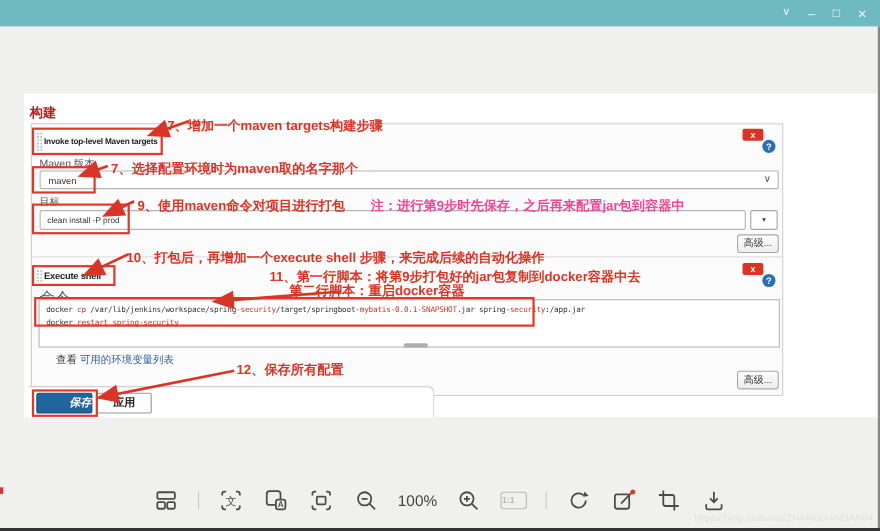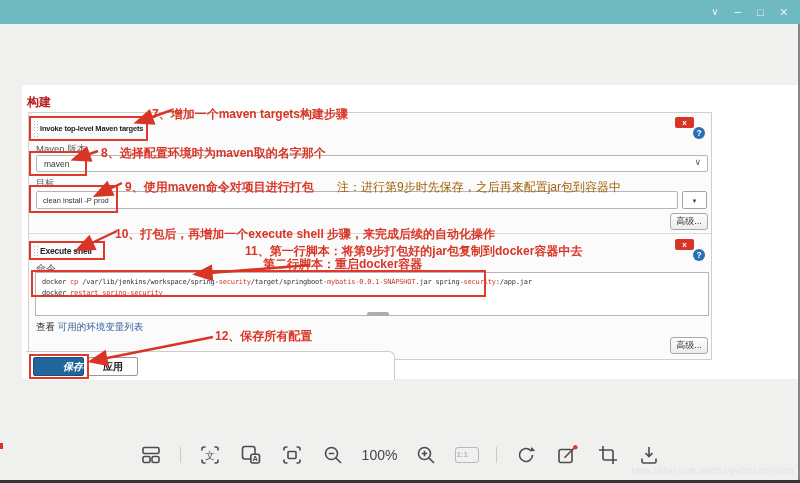--- a/index.html
+++ b/index.html
@@ -32,21 +32,21 @@
   .divider{position:absolute;left:7px;top:148px;width:682px;height:1px;background:#ddd;}
   .heading{font-size:12px;font-weight:bold;color:#b91c1c;}
   .redbox{position:absolute;border:2px solid #e0382a;box-sizing:border-box;z-index:30;pointer-events:none;}
   .stepbox{display:flex;align-items:stretch;background:#fbfbfb;z-index:31;}
   .dots{width:6px;margin:2px 1px 2px 2px;
     background-image:radial-gradient(#b9b9b9 0.8px,transparent 1px);
     background-size:3px 3px;}
   .steptitle{font-size:7.5px;font-weight:bold;color:#222;letter-spacing:-0.2px;
     display:flex;align-items:center;white-space:nowrap;}
   .ann{position:absolute;font-size:12px;font-weight:600;color:#d93526;white-space:nowrap;z-index:35;}
-  .ann-note{position:absolute;font-size:12px;font-weight:400;color:#a16207;white-space:nowrap;z-index:35;}
+  .ann-note{position:absolute;font-size:12px;font-weight:700;color:#ec4899;white-space:nowrap;z-index:35;}
   .flabel{position:absolute;font-size:9.5px;color:#555;white-space:nowrap;}
   .select{
     position:absolute;background:#fff;border:1px solid #b5b5b5;border-radius:2px;
     box-sizing:border-box;font-size:8.5px;color:#333;
     display:flex;align-items:center;padding-left:7px;}
   .select .chev{position:absolute;right:6px;top:1px;font-size:9px;color:#555;}
   .input{
     position:absolute;background:#fff;border:1px solid #b5b5b5;border-radius:2px;
     box-sizing:border-box;font-size:7.5px;color:#333;
     display:flex;align-items:center;padding-left:6px;white-space:nowrap;}
@@ -63,21 +63,21 @@
     color:#fff;font-weight:bold;font-size:8.5px;line-height:12px;text-align:center;z-index:20;}
   .shellbox{
     position:absolute;left:13px;top:187px;width:674px;height:44px;background:#fff;
     border:1px solid #b5b5b5;box-sizing:border-box;
     font-family:"DejaVu Sans Mono","Liberation Mono",monospace;
     font-size:7px;letter-spacing:-0.2px;line-height:11px;color:#333;
     padding:4px 6px;white-space:pre;overflow:hidden;}
   .cmd-red{color:#c8392a;}
   .resize-handle{position:absolute;left:345px;top:227px;width:22px;height:4px;
     background:#a9aeb3;border-radius:2px;}
-  .envrow{position:absolute;left:14px;top:236px;font-size:9.5px;white-space:nowrap;}
+  .envrow{position:absolute;left:29px;top:236px;font-size:9.5px;white-space:nowrap;}
   .envrow .pre{color:#333;}
   .envrow a{color:#2f5e9e;text-decoration:none;}
   .savebar{position:absolute;left:4px;top:266px;width:368px;height:28px;background:#fff;
     border-top:1px solid #ccc;border-right:1px solid #ccc;border-radius:0 6px 0 0;z-index:10;}
   .btn-save{position:absolute;left:11px;top:272px;width:51px;height:19px;background:#20659c;
     border:1px solid #18507c;border-radius:2px;color:#fff;font-size:10px;font-weight:bold;
     font-style:italic;text-align:right;line-height:18px;box-sizing:border-box;z-index:12;}
   .btn-apply{position:absolute;left:66px;top:272px;width:50px;height:19px;background:#fdfdfd;
     border:1px solid #999;border-radius:2px;color:#222;font-size:10px;font-weight:bold;
     text-align:center;line-height:18px;box-sizing:border-box;z-index:12;}
@@ -119,21 +119,21 @@
   <div class="help" style="left:671px;top:42px;">?</div>
 
   <div class="ann" style="left:130px;top:21px;">7、增加一个maven targets构建步骤</div>
 
   <div class="flabel" style="left:14px;top:58px;">Maven 版本</div>
   <div class="select" style="left:14px;top:70px;width:672px;height:17px;">
     <span>maven</span>
     <span class="chev">∨</span>
   </div>
   <div class="redbox" style="left:7px;top:66px;width:58px;height:25px;"></div>
-  <div class="ann" style="left:79px;top:60px;">8、选择配置环境时为maven取的名字那个</div>
+  <div class="ann" style="left:79px;top:60px;">7、选择配置环境时为maven取的名字那个</div>
 
   <div class="flabel" style="left:14px;top:92px;font-size:9px;">目标</div>
   <div class="input" style="left:14px;top:106px;width:642px;height:18px;">
     <span>clean install -P prod</span>
   </div>
   <div class="dropbtn" style="left:660px;top:106px;width:25px;height:18px;line-height:18px;">▼</div>
   <div class="redbox" style="left:7px;top:100px;width:89px;height:28px;"></div>
   <div class="ann" style="left:103px;top:94px;text-align:center;">9、使用maven命令对项目进行打包</div>
   <div class="ann-note" style="left:315px;top:94px;">注：进行第9步时先保存，之后再来配置jar包到容器中</div>
 
@@ -144,21 +144,21 @@
   <div class="redbox stepbox" style="left:7px;top:156px;width:76px;height:19px;">
     <div class="dots"></div>
     <div class="steptitle" style="font-size:8.5px;">Execute shell</div>
   </div>
   <div class="xbtn" style="left:653px;top:154px;">x</div>
   <div class="help" style="left:671px;top:164px;">?</div>
 
   <div class="ann" style="left:223px;top:158px;">11、第一行脚本：将第9步打包好的jar包复制到docker容器中去</div>
   <div class="ann" style="left:241px;top:171px;">第二行脚本：重启docker容器</div>
 
-  <div class="flabel" style="left:14px;top:177px;font-size:10px;">命令</div>
+  <div class="flabel" style="left:14px;top:177px;font-size:14px;">命令</div>
   <div class="shellbox"><div><div><span>docker </span><span class="cmd-red">cp </span><span>/var/lib/jenkins/workspace/spring-</span><span class="cmd-red">security</span><span>/target/springboot-</span><span class="cmd-red">mybatis-0.0.1-SNAPSHOT</span><span>.jar spring-</span><span class="cmd-red">security</span><span>:/app.jar</span></div><div><span>docker </span><span class="cmd-red">restart spring-security</span></div></div></div>
   <div class="redbox" style="left:9px;top:185px;width:455px;height:27px;"></div>
   <div class="resize-handle"></div>
 
   <div class="envrow">
     <span class="pre">查看</span>
     <a href="#">可用的环境变量列表</a>
   </div>
   <div class="btn-adv" style="left:648px;top:252px;">高级...</div>
 

